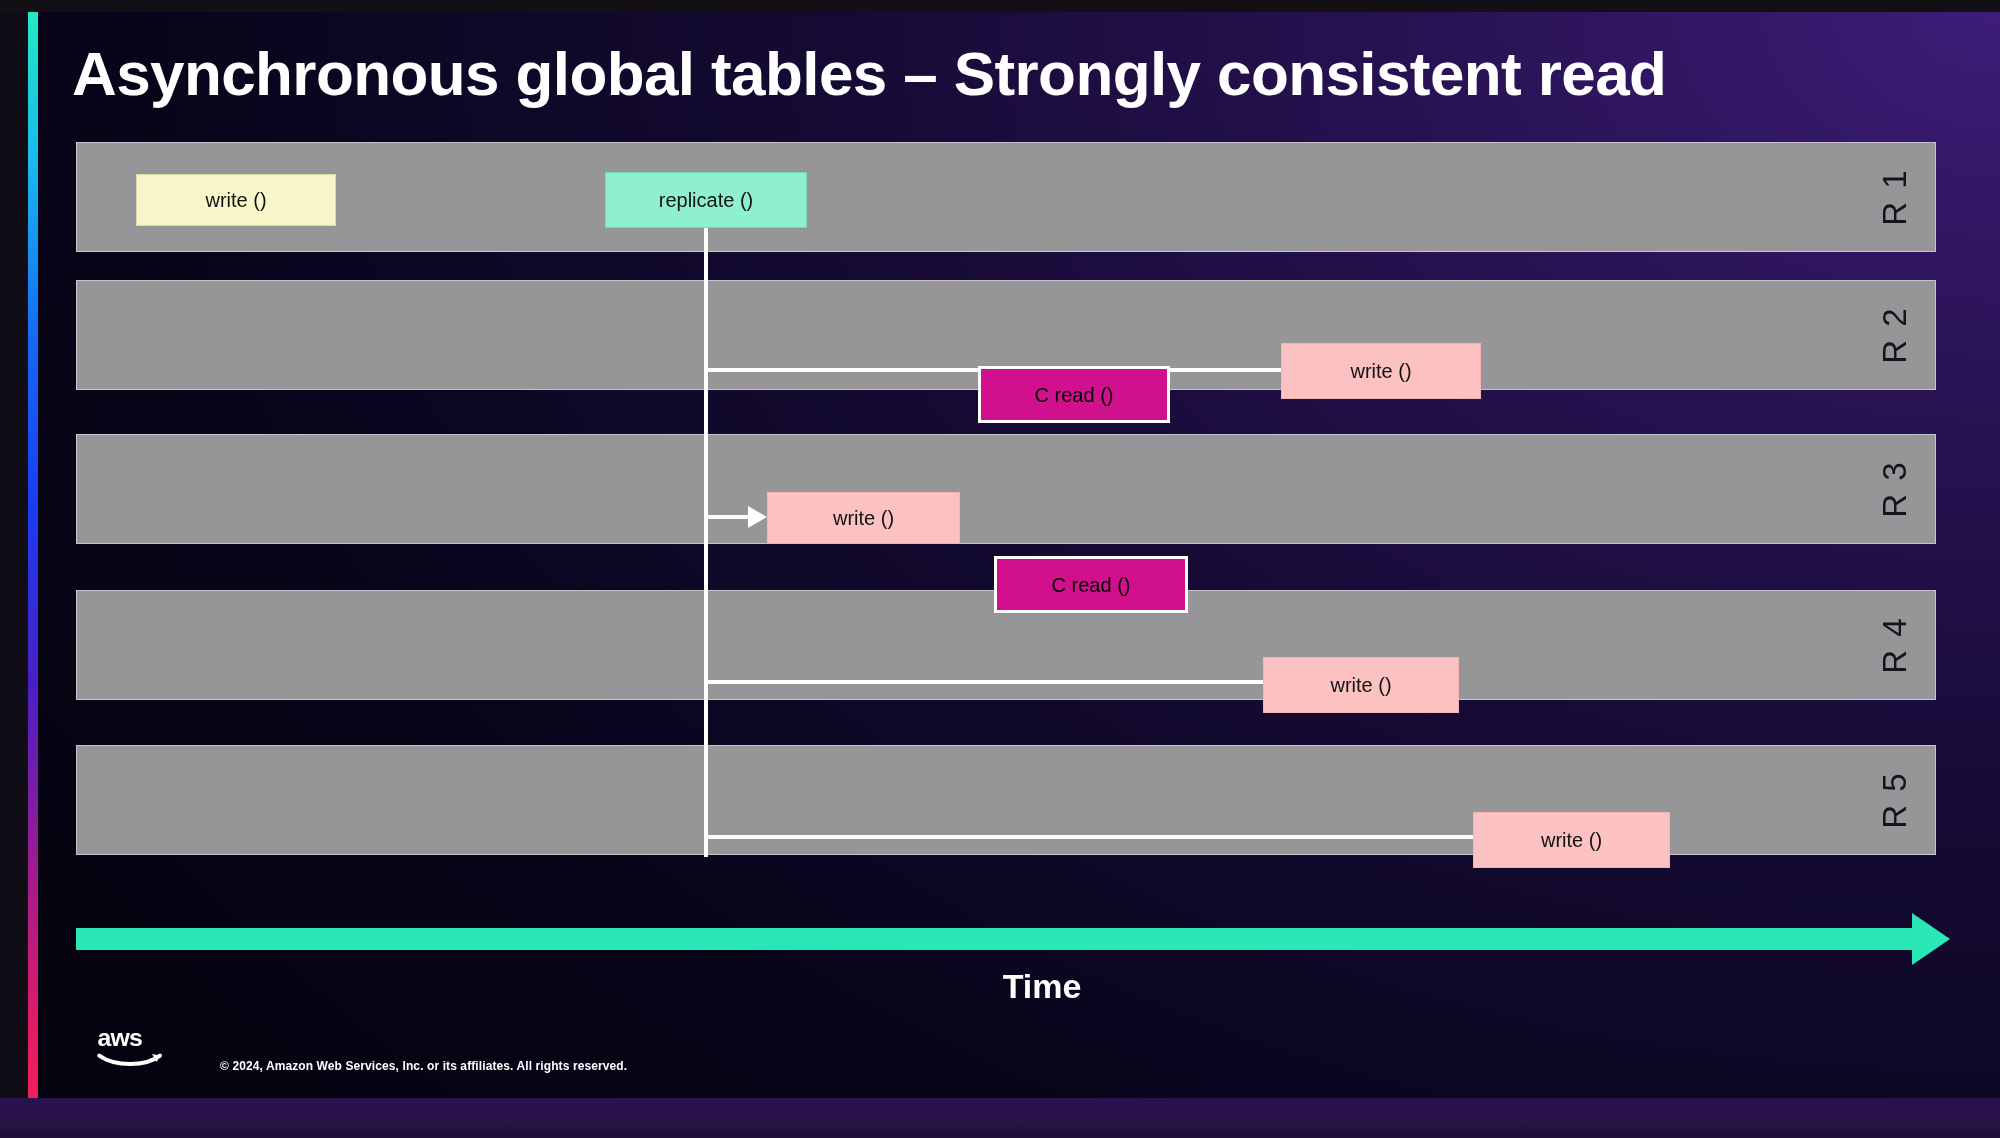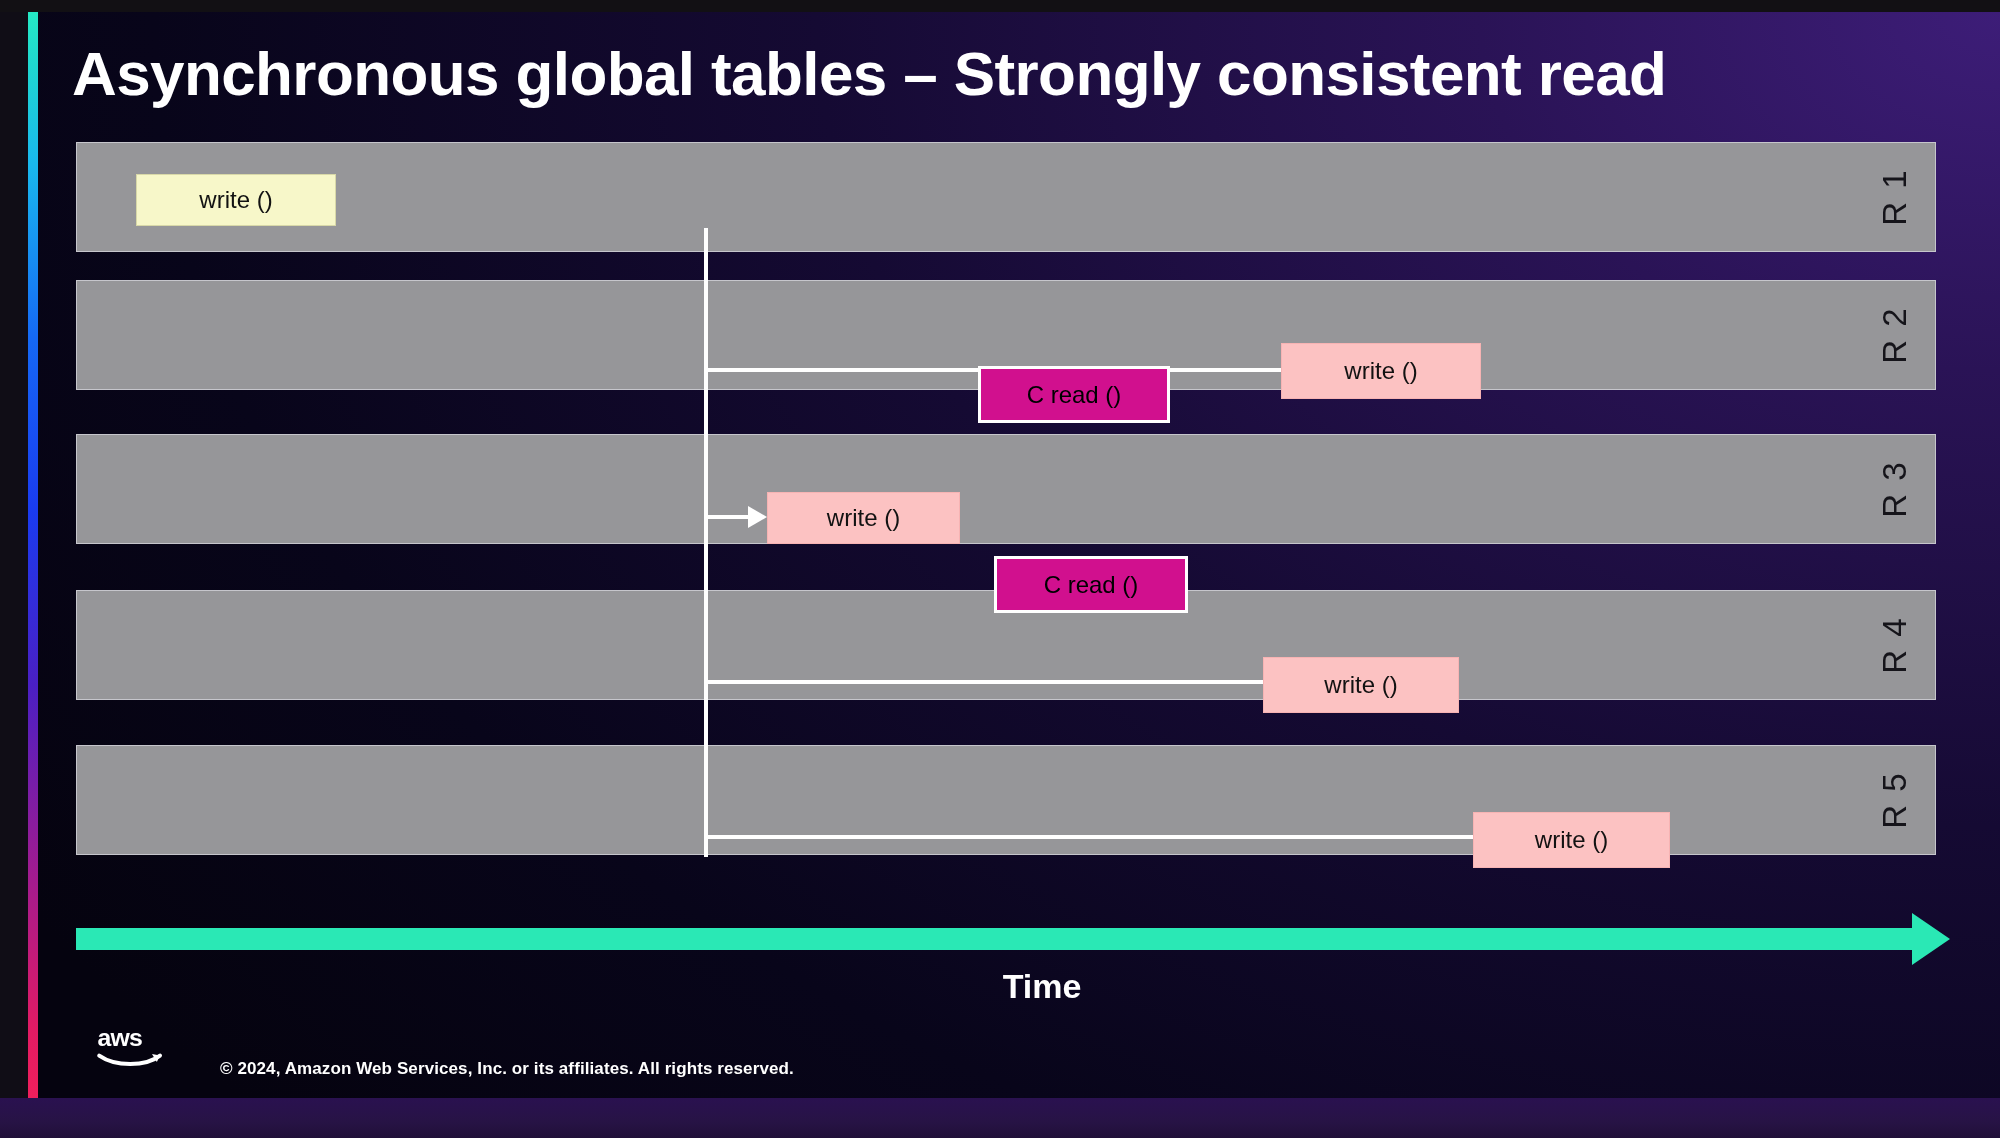--- a/index.html
+++ b/index.html
@@ -111,21 +111,21 @@
     letter-spacing: 2px;
     white-space: nowrap;
   }
 
   .op-box {
     position: absolute;
     box-sizing: border-box;
     display: flex;
     align-items: center;
     justify-content: center;
-    font-size: 24px;
+    font-size: 20px;
     line-height: 1;
     white-space: nowrap;
     z-index: 5;
   }
   .op-write-yellow {
     background: #f7f7c9;
     color: #121212;
     border: 1px solid #d8d8a8;
   }
   .op-replicate {
@@ -205,21 +205,21 @@
     left: 68px;
     top: 1010px;
     width: 80px;
     height: 48px;
   }
   #copyright {
     position: absolute;
     left: 192px;
     top: 1047px;
     color: #ffffff;
-    font-size: 17px;
+    font-size: 12px;
     font-weight: 700;
     letter-spacing: 0.1px;
     white-space: nowrap;
   }
 </style>
 </head>
 <body>
 
 <div id="frame">
 
@@ -230,20 +230,21 @@
     <div id="accent-bar"></div>
 
     <div id="title">Asynchronous global tables – Strongly consistent read</div>
 
     <div id="diagram">
 
       <div class="region-row" style="top:130px;">
         <span class="region-label">R 1</span>
       </div>
       <div class="op-box op-write-yellow" style="left:108px; top:162px; width:200px; height:52px;">write ()</div>
+      <div class="op-box op-replicate" style="left:577px; top:160px; width:202px; height:56px;">replicate ()</div>
 
       <div class="line-v" style="left:676px; top:216px; height:629px;"></div>
 
       <div class="region-row" style="top:268px;">
         <span class="region-label">R 2</span>
       </div>
       <div class="line-h" style="left:676px; top:356px; width:612px;"></div>
       <div class="arrow-head" style="left:1286px; top:347px;"></div>
       <div class="op-box op-cread" style="left:950px; top:311px; width:192px; height:57px;">C read ()</div>
       <div class="op-box op-write-pink" style="left:1253px; top:331px; width:200px; height:56px;">write ()</div>

